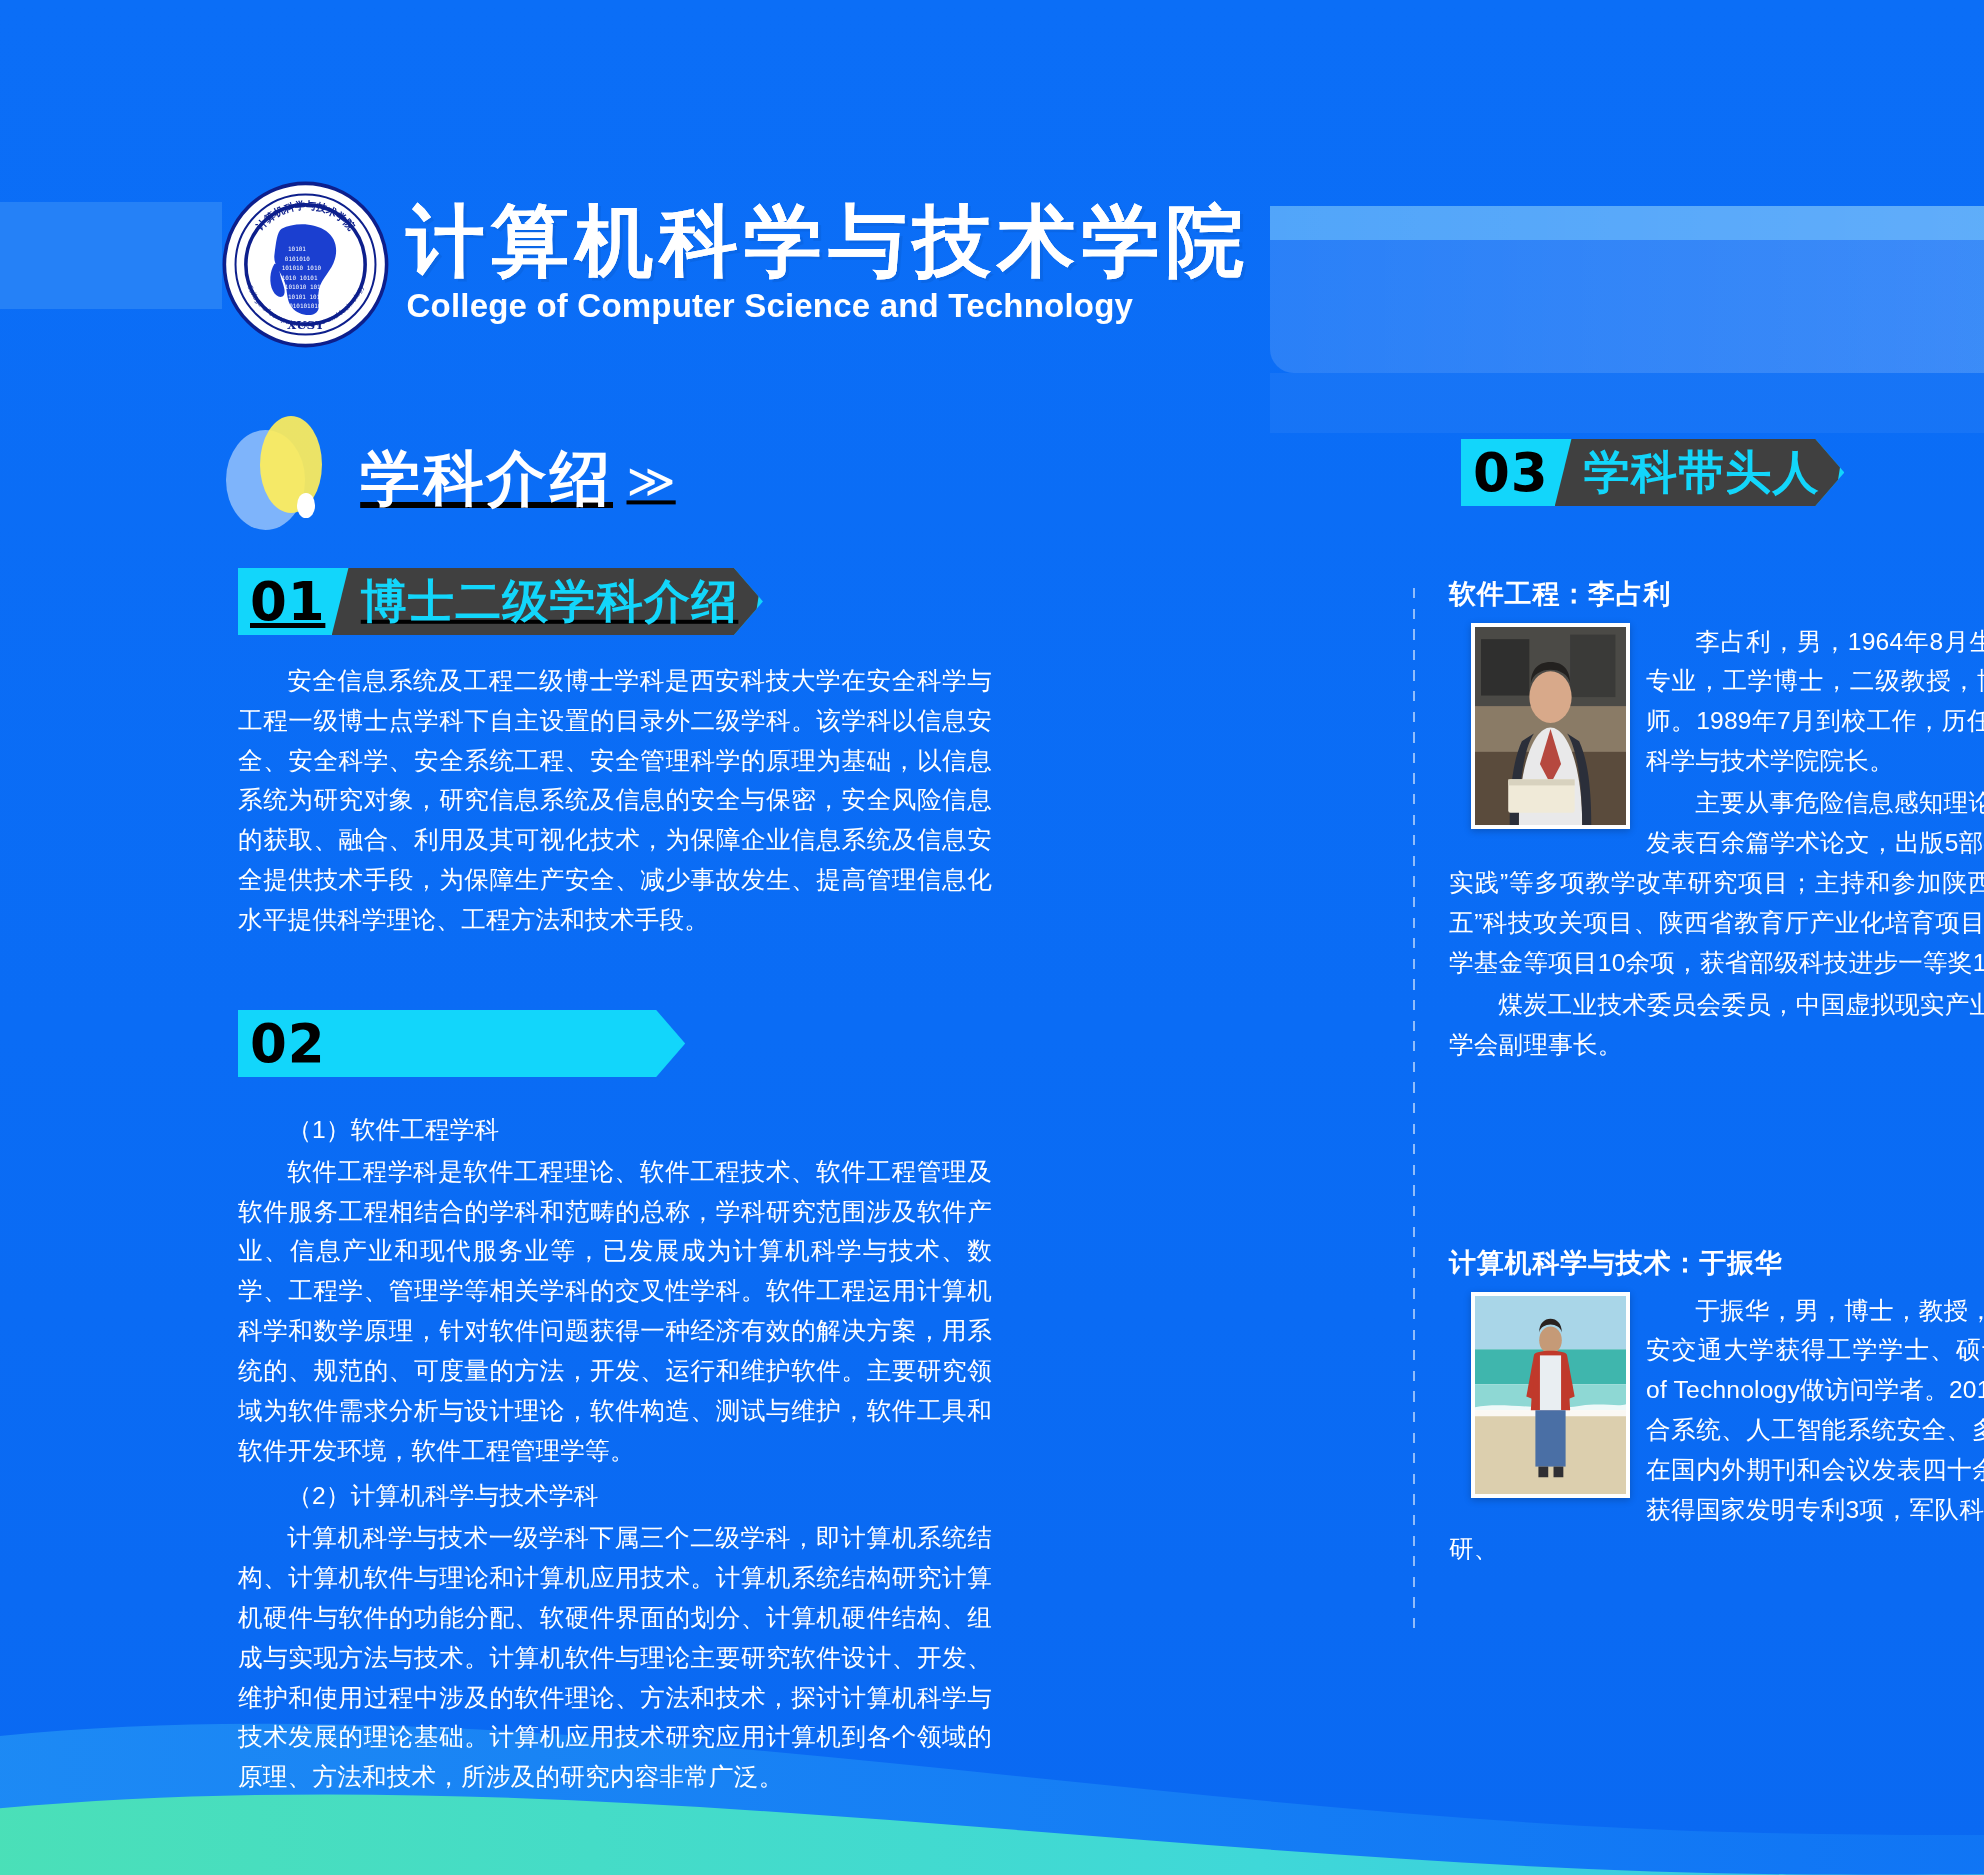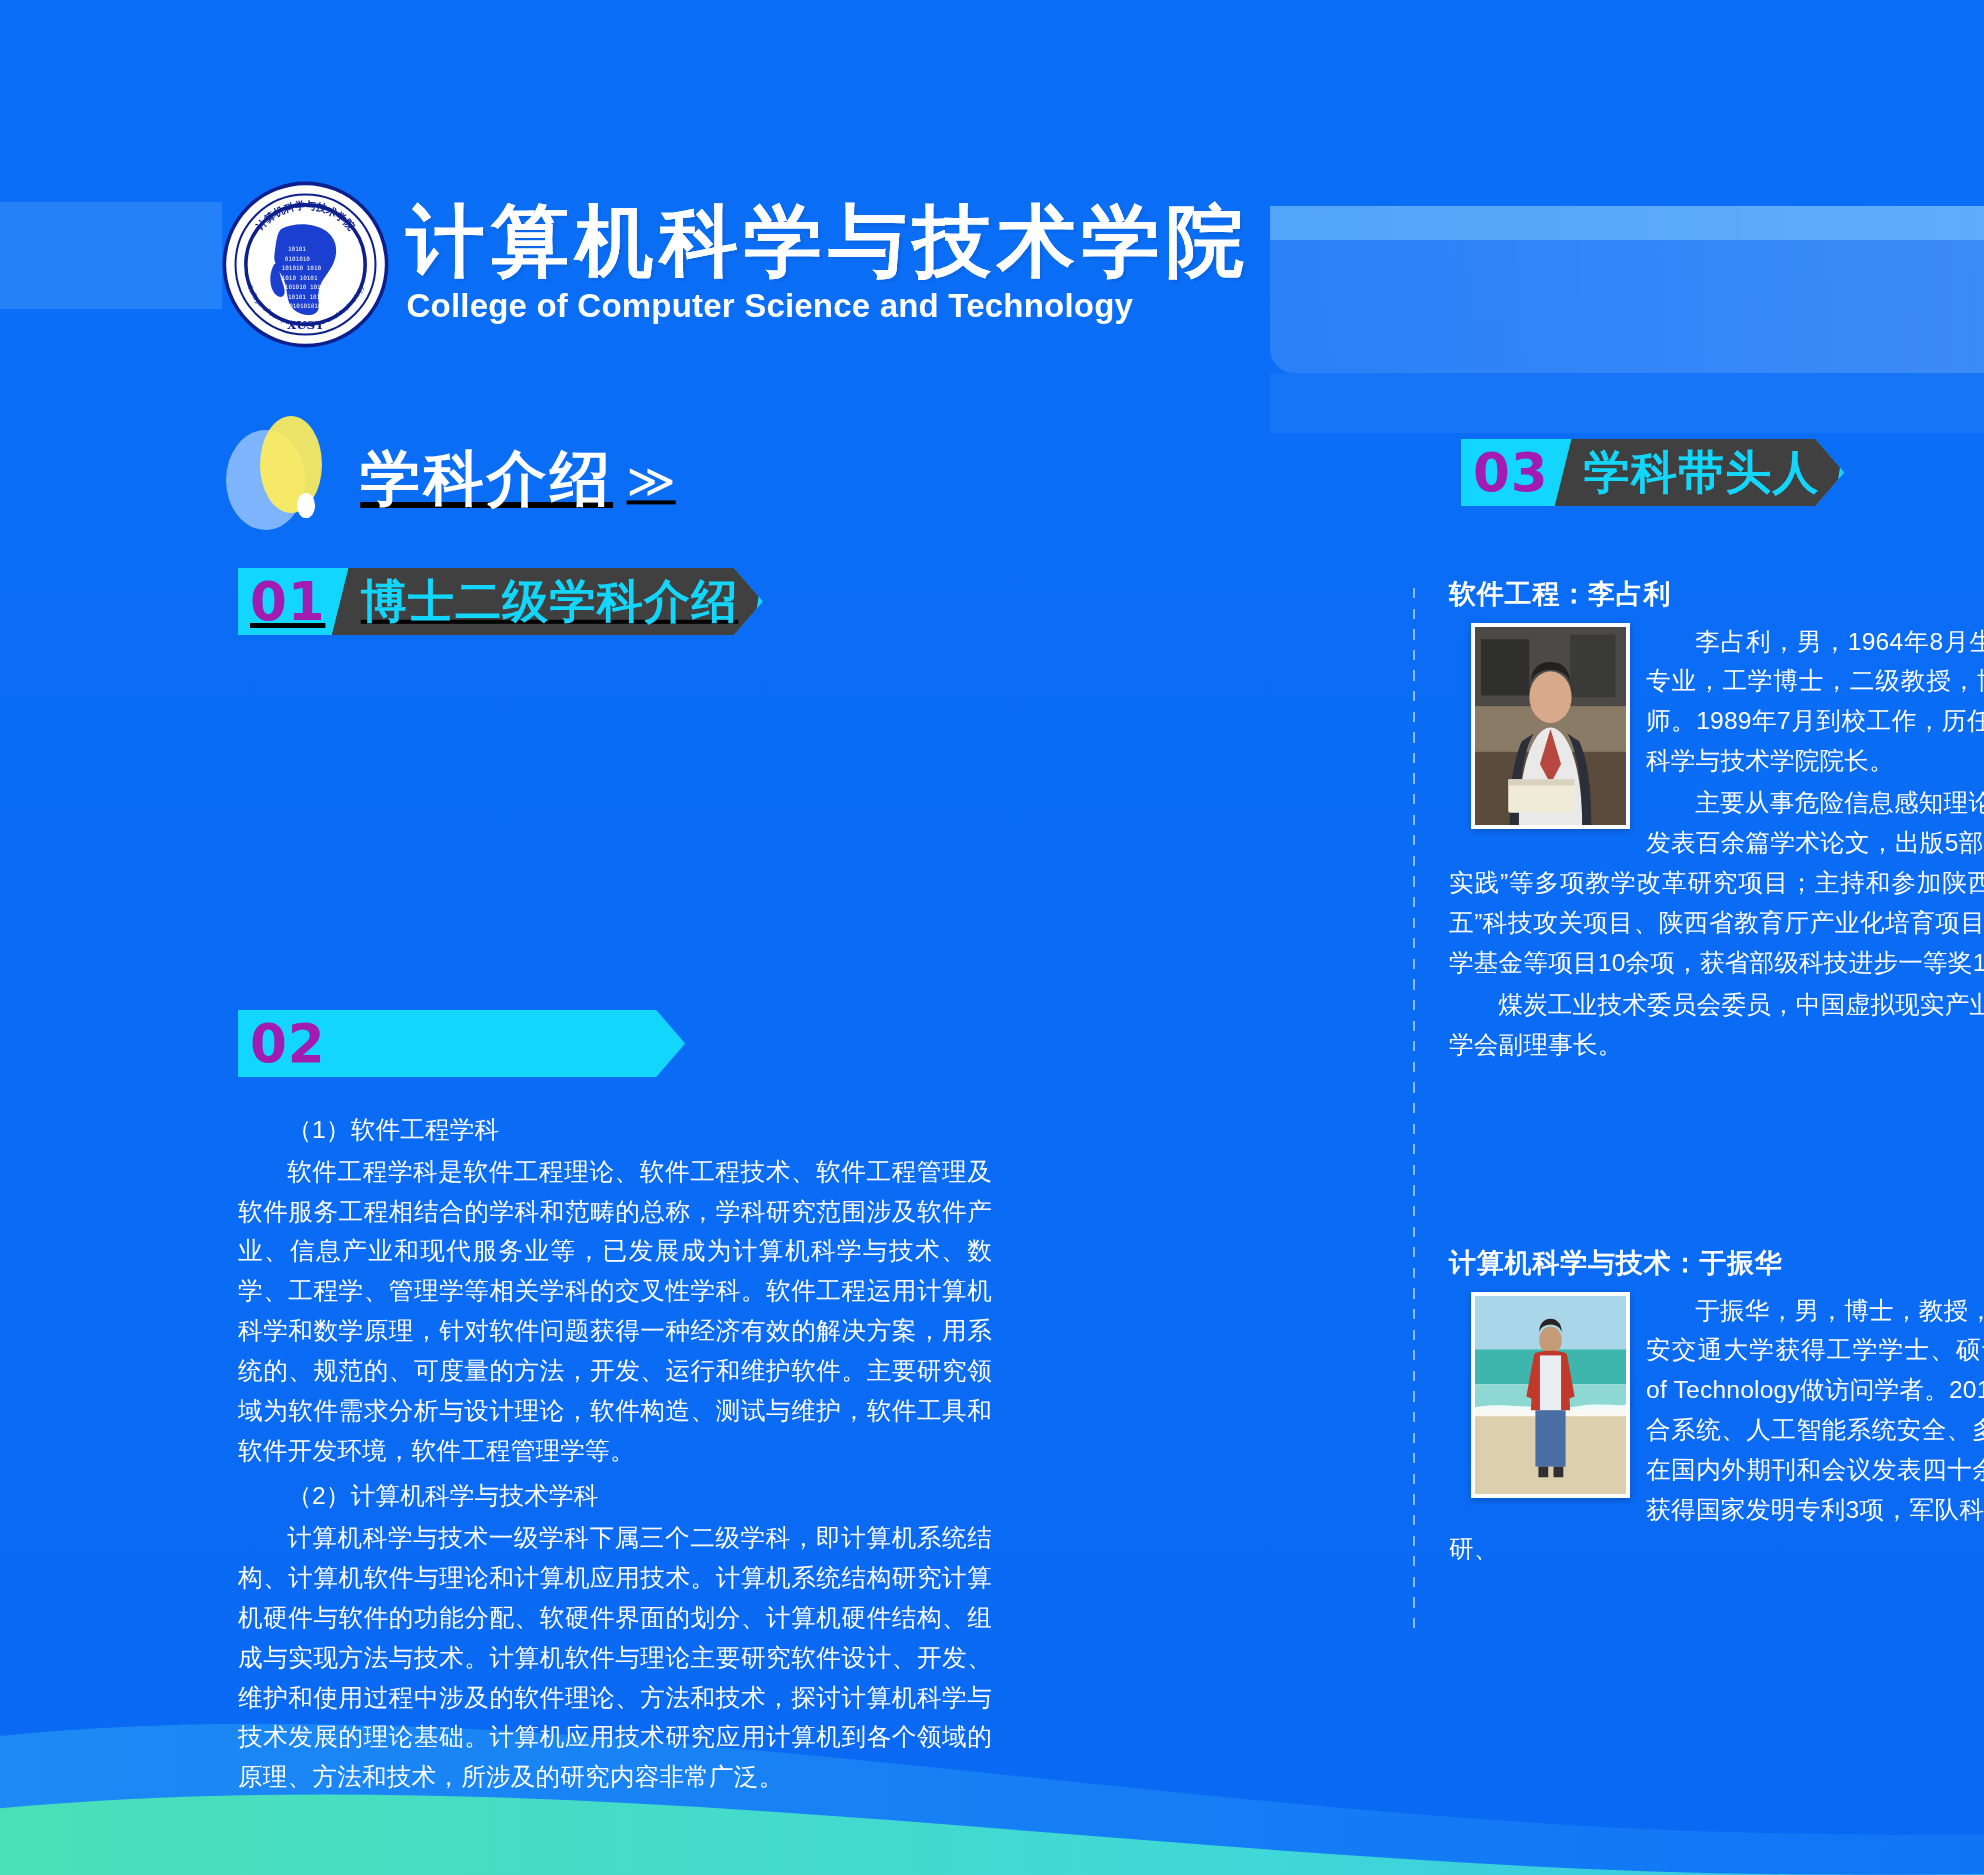--- a/index.html
+++ b/index.html
@@ -170,21 +170,21 @@
     display: flex;
     align-items: stretch;
     height: 67px;
     background: #12d6fb;
     clip-path: polygon(0 0, calc(100% - 29px) 0, 100% 50%, calc(100% - 29px) 100%, 0 100%);
     padding: 0 0 0 12px;
   }
   .badge-num {
     font-size: 53px;
     font-weight: 700;
-    color: #a21caf;
+    color: #000000;
     line-height: 67px;
     letter-spacing: 0.8px;
     padding-right: 2.4px;
     font-family: "DejaVu Sans", "Liberation Sans", sans-serif;
     flex: none;
   }
   .badge-plate {
     position: relative;
     margin-left: 4px;
     background: #404040;
@@ -358,20 +358,23 @@
     <div class="bt-chev">≫</div>
   </div>
 
   <div class="badge" id="badge-01">
     <span class="badge-num">01</span>
     <span class="badge-plate">
       <span class="badge-label">博士二级学科介绍</span>
     </span>
   </div>
 
+  <div class="body-col" id="sec01-body">
+    <p class="para indent">安全信息系统及工程二级博士学科是西安科技大学在安全科学与工程一级博士点学科下自主设置的目录外二级学科。该学科以信息安全、安全科学、安全系统工程、安全管理科学的原理为基础，以信息系统为研究对象，研究信息系统及信息的安全与保密，安全风险信息的获取、融合、利用及其可视化技术，为保障企业信息系统及信息安全提供技术手段，为保障生产安全、减少事故发生、提高管理信息化水平提供科学理论、工程方法和技术手段。</p>
+  </div>
 
   <div class="badge" id="badge-02">
     <span class="badge-num">02</span>
     <span class="badge-plate">
       <span class="badge-label">硕士一级学科介绍</span>
     </span>
   </div>
 
   <div class="body-col" id="sec02-body">
     <p class="para sub">（1）软件工程学科</p>

